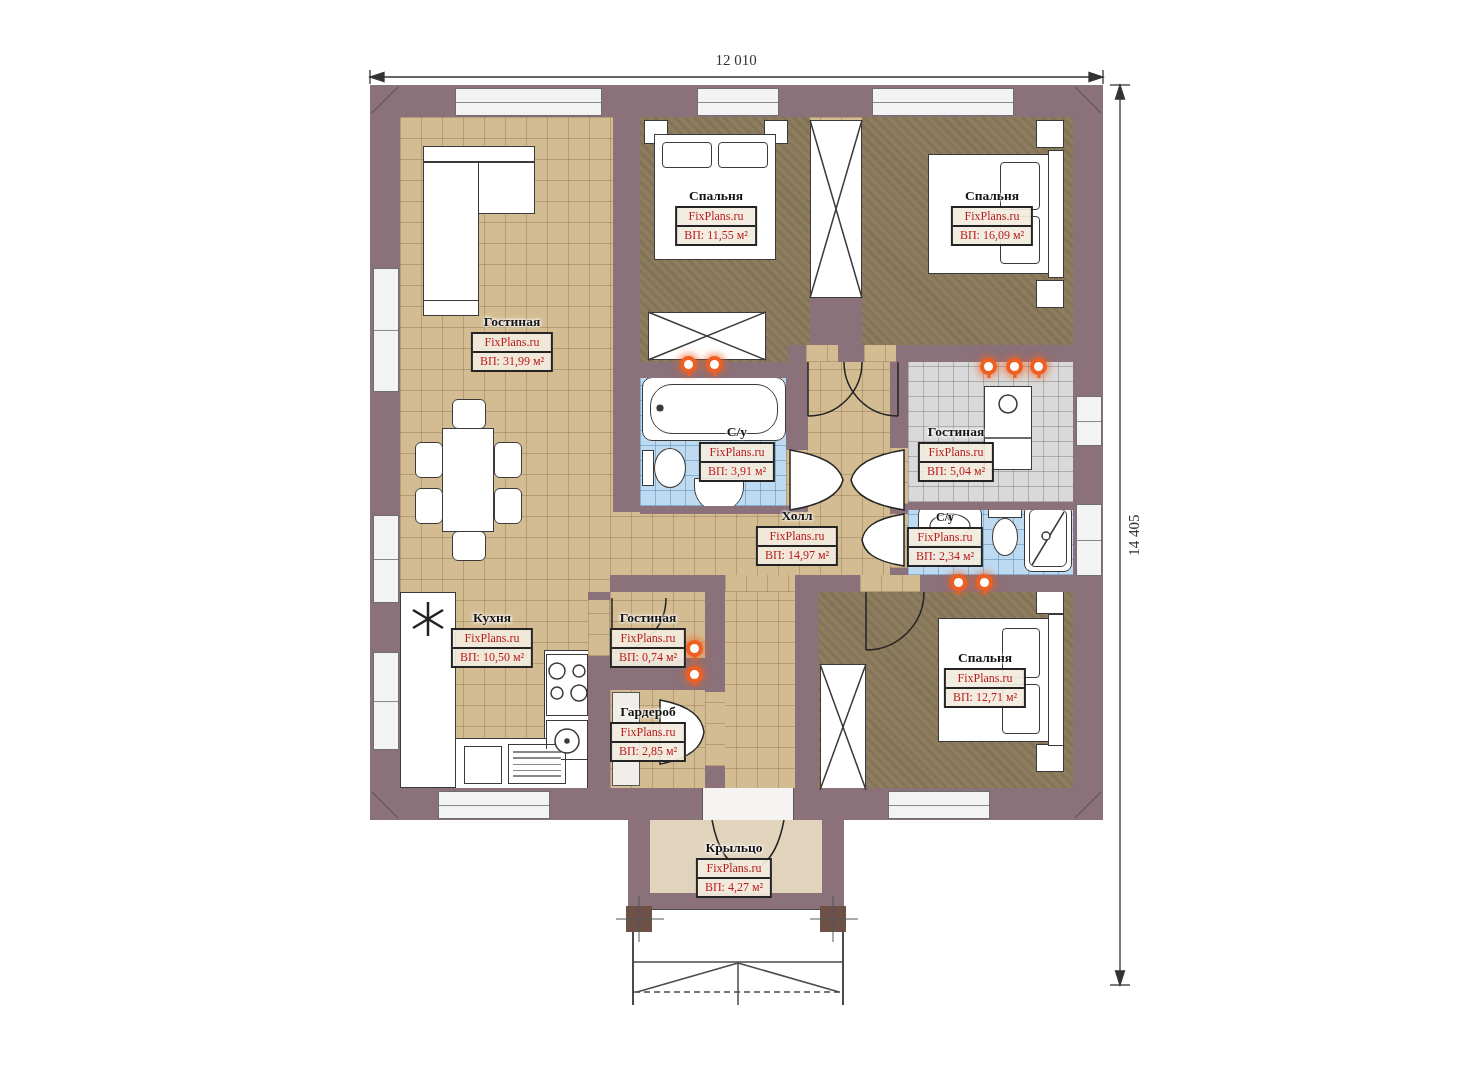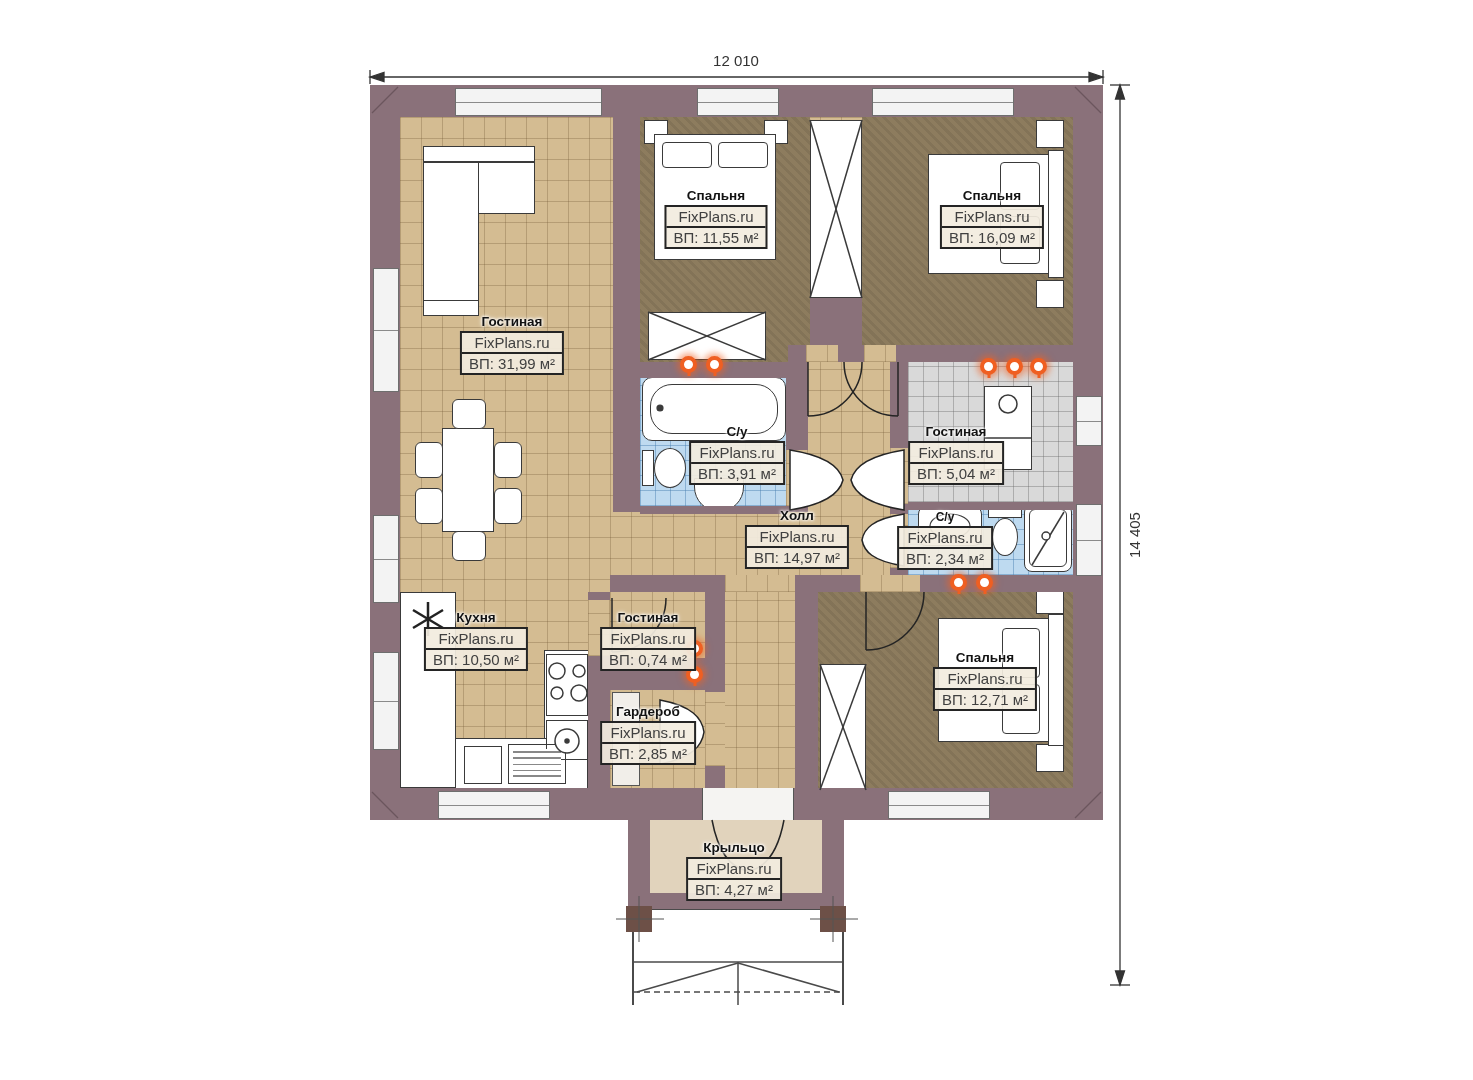--- a/index.html
+++ b/index.html
@@ -1,17 +1,17 @@
 <!DOCTYPE html>
 <html><head>
 <meta charset="utf-8">
 <style>
   html,body{margin:0;padding:0;background:#ffffff;}
   #canvas{position:relative;width:1473px;height:1005px;background:#fff;overflow:hidden;
-          font-family:Liberation Sans, sans-serif;}
+          font-family:Liberation Serif, serif;}
   .wall{position:absolute;background:#8a717a;z-index:10;}
   .post{position:absolute;background:#6d5047;z-index:14;}
   .floor-tan{position:absolute;background-color:#d4bc92;z-index:2;
     background-image:
       repeating-linear-gradient(0deg, rgba(110,85,50,.30) 0 1px, transparent 1px 21px),
       repeating-linear-gradient(90deg, rgba(110,85,50,.30) 0 1px, transparent 1px 21px);}
   .floor-brown{position:absolute;background-color:#8d7c5e;z-index:3;
     background-image:repeating-linear-gradient(45deg, rgba(0,0,0,.07) 0 3px, transparent 3px 7px);}
   .floor-blue{position:absolute;background-color:#bedaf0;z-index:3;
     background-image:
@@ -29,21 +29,21 @@
   .furn{position:absolute;background:#ffffff;border:1.5px solid #3a3a3a;z-index:8;box-sizing:border-box;}
   .shelf{position:absolute;background:#f1eee9;border:1px solid #555;z-index:8;box-sizing:border-box;}
   .flame{position:absolute;width:9px;height:9px;border:4px solid #ef5f22;border-radius:50%;
          background:#fff;z-index:26;box-shadow:0 0 6px 3px rgba(240,96,34,.55);}
   .flame::after{content:"";position:absolute;left:50%;top:100%;width:3px;height:7px;
          background:#ef5f22;transform:translateX(-50%);}
   .rlabel{position:absolute;transform:translateX(-50%);text-align:center;z-index:30;}
   .rname{font-size:13.5px;font-weight:bold;color:#121212;white-space:nowrap;
          text-shadow:0 0 3px #fff,0 0 3px #fff,0 0 5px #fff;margin-bottom:2px;}
   .rbox{display:inline-block;border:2px solid #242424;background:rgba(242,236,223,.93);}
-  .rbox .row{padding:1px 7px;font-size:15px;color:#404040;white-space:nowrap;}
+  .rbox .row{padding:1px 7px;font-size:12px;color:#b91c1c;white-space:nowrap;}
   .rbox .row + .row{border-top:2px solid #242424;}
   .dimtext{position:absolute;font-size:15px;color:#333;z-index:30;white-space:nowrap;}
   #overlay{position:absolute;left:0;top:0;z-index:20;pointer-events:none;}
   .steps{position:absolute;background:#fff;border:2px solid #4a4a4a;z-index:5;box-sizing:border-box;}
 </style>
 </head>
 <body>
 
 <div id="canvas">
 
@@ -331,21 +331,21 @@
       <div class="row">ВП: 14,97 м²</div>
     </div>
   </div>
   <div class="rlabel" style="left:945px;top:510px;">
     <div class="rname" style="font-size:12px;">С/у</div>
     <div class="rbox">
       <div class="row">FixPlans.ru</div>
       <div class="row">ВП: 2,34 м²</div>
     </div>
   </div>
-  <div class="rlabel" style="left:476px;top:610px;">
+  <div class="rlabel" style="left:492px;top:610px;">
     <div class="rname">Кухня</div>
     <div class="rbox">
       <div class="row">FixPlans.ru</div>
       <div class="row">ВП: 10,50 м²</div>
     </div>
   </div>
   <div class="rlabel" style="left:648px;top:610px;">
     <div class="rname">Гостиная</div>
     <div class="rbox">
       <div class="row">FixPlans.ru</div>

